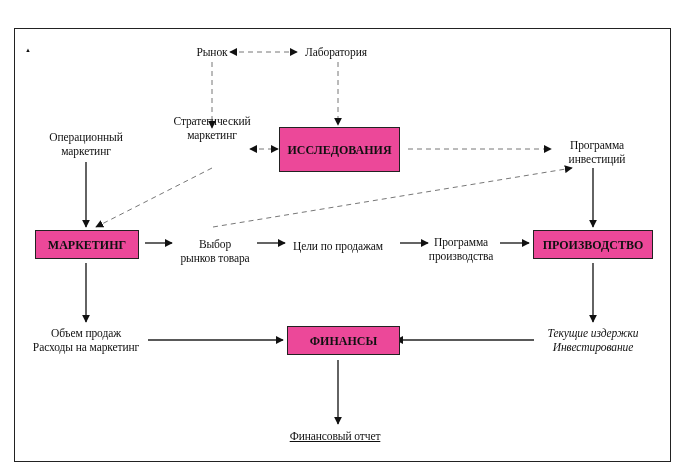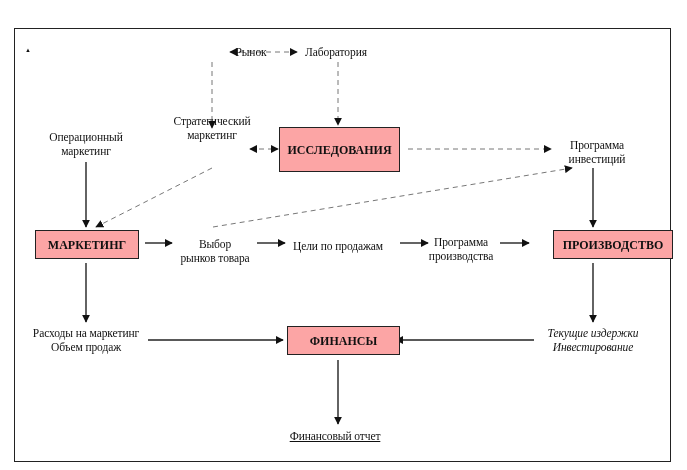--- a/index.html
+++ b/index.html
@@ -3,21 +3,21 @@
   <meta charset="utf-8">
   <style>
     html, body { margin: 0; padding: 0; background: #ffffff; }
     body { width: 687px; height: 470px; position: relative; overflow: hidden;
            font-family: "Liberation Serif", "DejaVu Serif", serif; color: #111; }
     #frame { position: absolute; left: 14px; top: 28px; width: 657px; height: 434px;
              border: 1.5px solid #222; box-sizing: border-box; }
     #wires { position: absolute; left: 0; top: 0; width: 687px; height: 470px; }
     .lbl { position: absolute; font-size: 11.5px; line-height: 14px; text-align: center;
            white-space: nowrap; transform: translateX(-50%); letter-spacing: -0.1px; }
-    .box { position: absolute; border: 1.5px solid #222; box-sizing: border-box; background: #fca5a5;
+    .box { position: absolute; border: 1.5px solid #222; box-sizing: border-box; background: #ec4899;
            display: flex; align-items: center; justify-content: center; text-align: right;
            font-weight: bold; font-size: 12px; line-height: 16px; }
     .box span { display: block; }
     .corner-mark { position: absolute; left: 25px; top: 47px; font-size: 6px; line-height: 6px; }
   </style>
 </head>
 <body>
 
 <div id="frame"></div>
 <div class="corner-mark">▲</div>
@@ -43,21 +43,21 @@
       <line x1="400" y1="243" x2="428" y2="243" stroke="#222222" stroke-width="1.4" marker-end="url(#ah)"></line>
       <line x1="500" y1="243" x2="529" y2="243" stroke="#222222" stroke-width="1.4" marker-end="url(#ah)"></line>
       <line x1="86" y1="263" x2="86" y2="322" stroke="#222222" stroke-width="1.4" marker-end="url(#ah)"></line>
       <line x1="593" y1="263" x2="593" y2="322" stroke="#222222" stroke-width="1.4" marker-end="url(#ah)"></line>
       <line x1="148" y1="340" x2="283" y2="340" stroke="#222222" stroke-width="1.4" marker-end="url(#ah)"></line>
       <line x1="534" y1="340" x2="396" y2="340" stroke="#222222" stroke-width="1.4" marker-end="url(#ah)"></line>
       <line x1="338" y1="360" x2="338" y2="424" stroke="#222222" stroke-width="1.4" marker-end="url(#ah)"></line>
     </g>
 </svg>
 
-<div class="lbl" style="left:212px; top:45px;margin-left:39px;">Рынок</div>
+<div class="lbl" style="left:212px; top:45px;">Рынок</div>
 <div class="lbl" style="left:336px; top:45px;text-align:right;">Лаборатория</div>
 
 <div class="lbl" style="left:86px; top:130px;">
   <div>Операционный</div>
   <div>маркетинг</div>
 </div>
 
 <div class="lbl" style="left:212px; top:114px;">
   <div>Стратегический</div>
   <div>маркетинг</div>
@@ -83,27 +83,27 @@
   <div>рынков товара</div>
 </div>
 
 <div class="lbl" style="left:338px; top:239px;">Цели по продажам</div>
 
 <div class="lbl" style="left:461px; top:235px;">
   <div>Программа</div>
   <div>производства</div>
 </div>
 
-<div class="box" style="left:533px; top:230px; width:120px; height:29px;margin-left:20px;">
+<div class="box" style="left:533px; top:230px; width:120px; height:29px;">
   <span>ПРОИЗВОДСТВО</span>
 </div>
 
 <div class="lbl" style="left:86px; top:326px;">
+  <div>Объем продаж</div>
   <div>Расходы на маркетинг</div>
-  <div>Объем продаж</div>
 </div>
 
 <div class="box" style="left:287px; top:326px; width:113px; height:29px;">
   <span>ФИНАНСЫ</span>
 </div>
 
 <div class="lbl" style="left:593px; top:326px;font-style:italic;">
   <div>Текущие издержки</div>
   <div>Инвестирование</div>
 </div>

